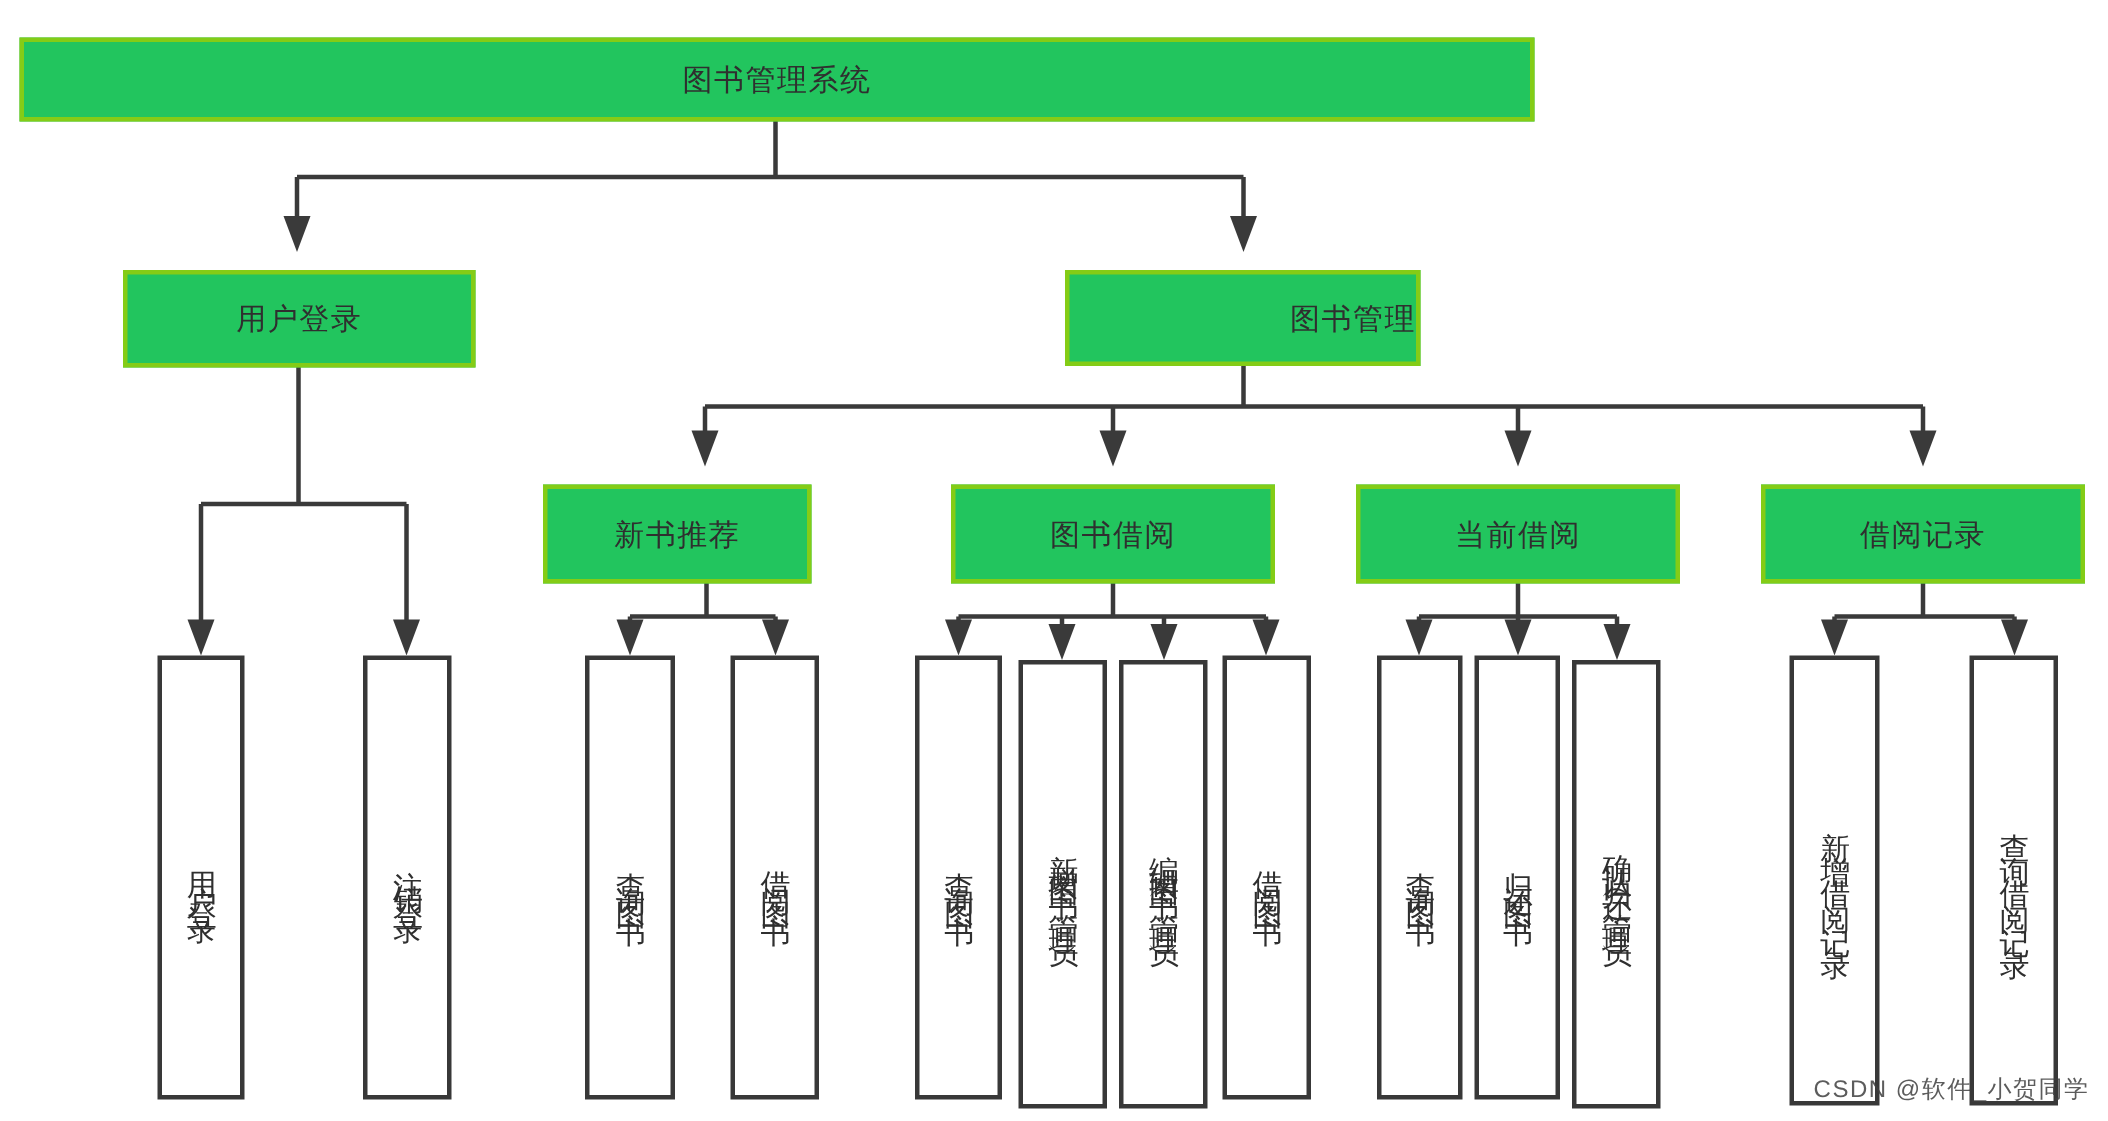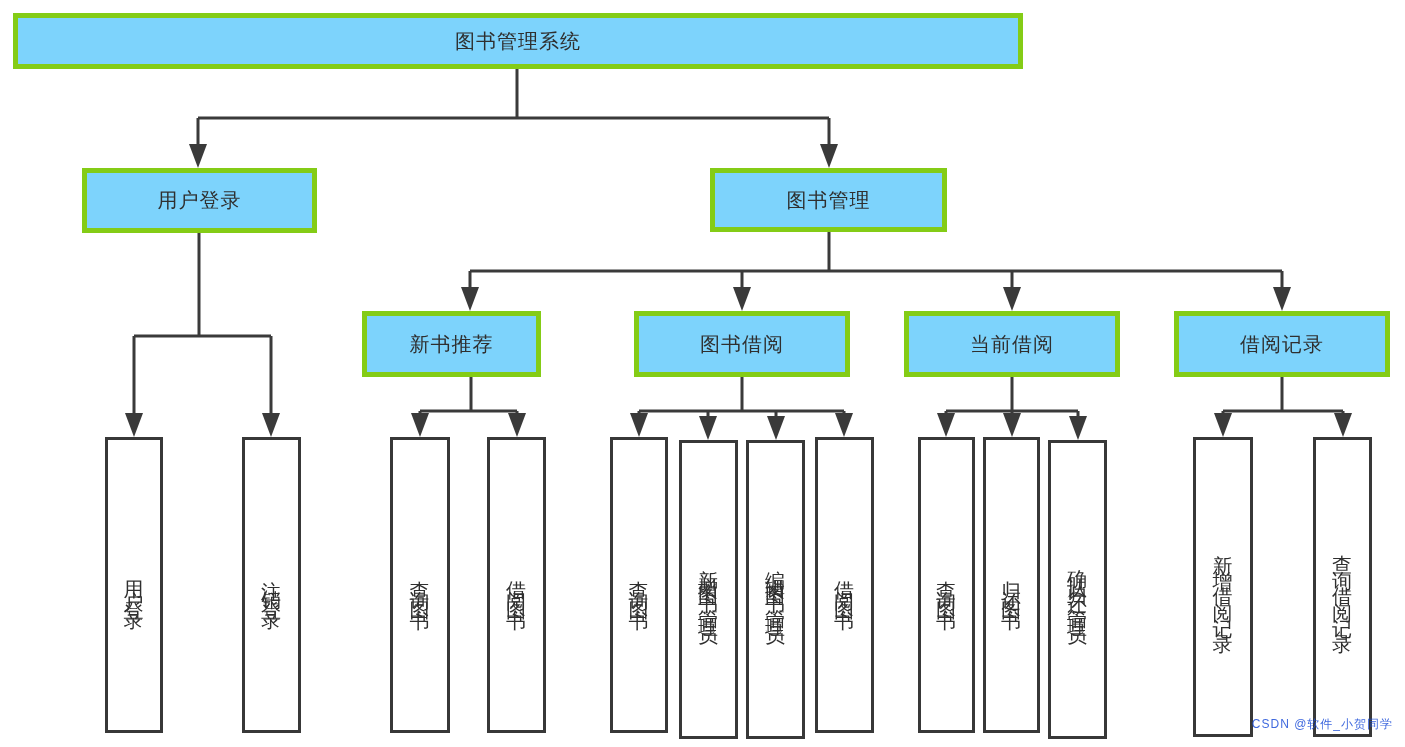--- a/index.html
+++ b/index.html
@@ -3,39 +3,39 @@
 <meta charset="utf-8">
 <style>
   html,body{margin:0;padding:0;}
   body{
     width:1405px;height:747px;background:#ffffff;overflow:hidden;
     font-family:"Liberation Sans", sans-serif;
   }
   .canvas{position:relative;width:1405px;height:747px;background:#ffffff;}
   .wires{position:absolute;left:0;top:0;width:1405px;height:747px;}
   .hbox{
-    position:absolute;box-sizing:border-box;background:#7dd3fc;
-    border:5px solid #84cc16;display:flex;align-items:center;justify-content:center;
-    font-size:20px;color:#2f2f2f;letter-spacing:1px;z-index:2;
+    position:absolute;box-sizing:border-box;background:#22c55e;
+    border:3px solid #84cc16;display:flex;align-items:center;justify-content:center;
+    font-size:20px;color:#2f2f2f;letter-spacing:1px;z-index:2;margin-top:12px;
   }
   .vbox{
     position:absolute;box-sizing:border-box;background:#ffffff;
     border:3px solid #383838;display:flex;align-items:center;justify-content:center;
     z-index:2;
   }
   .vtext{
     writing-mode:vertical-rl;text-orientation:mixed;
     font-size:20px;color:#2f2f2f;line-height:1;letter-spacing:10px;
     white-space:nowrap;
   }
   .ls-tight{letter-spacing:8px;}
   .ls-loose{letter-spacing:16px;}
   .watermark{
     position:absolute;right:12px;top:716px;z-index:3;
-    font-size:12px;color:#1d4ed8;opacity:.85;letter-spacing:1px;white-space:nowrap;
+    font-size:16px;color:#404040;opacity:.85;letter-spacing:1px;white-space:nowrap;
   }
 </style>
 </head>
 <body>
 
 <div class="canvas">
 
   <svg class="wires" viewBox="0 0 1405 747" xmlns="http://www.w3.org/2000/svg">
     <g stroke="#3a3a3a" stroke-width="3" fill="none">
 
@@ -76,21 +76,21 @@
     </g>
   </svg>
 
   <div class="hbox" style="left:13px;top:13px;width:1010px;height:56px;">
     <span>图书管理系统</span>
   </div>
 
   <div class="hbox" style="left:82px;top:168px;width:235px;height:65px;">
     <span>用户登录</span>
   </div>
-  <div class="hbox" style="left:710px;top:168px;width:237px;height:64px;">
+  <div class="hbox" style="left:710px;top:168px;width:237px;height:64px;justify-content:flex-end;">
     <span>图书管理</span>
   </div>
 
   <div class="hbox" style="left:362px;top:311px;width:179px;height:66px;">
     <span>新书推荐</span>
   </div>
   <div class="hbox" style="left:634px;top:311px;width:216px;height:66px;">
     <span>图书借阅</span>
   </div>
   <div class="hbox" style="left:904px;top:311px;width:216px;height:66px;">

